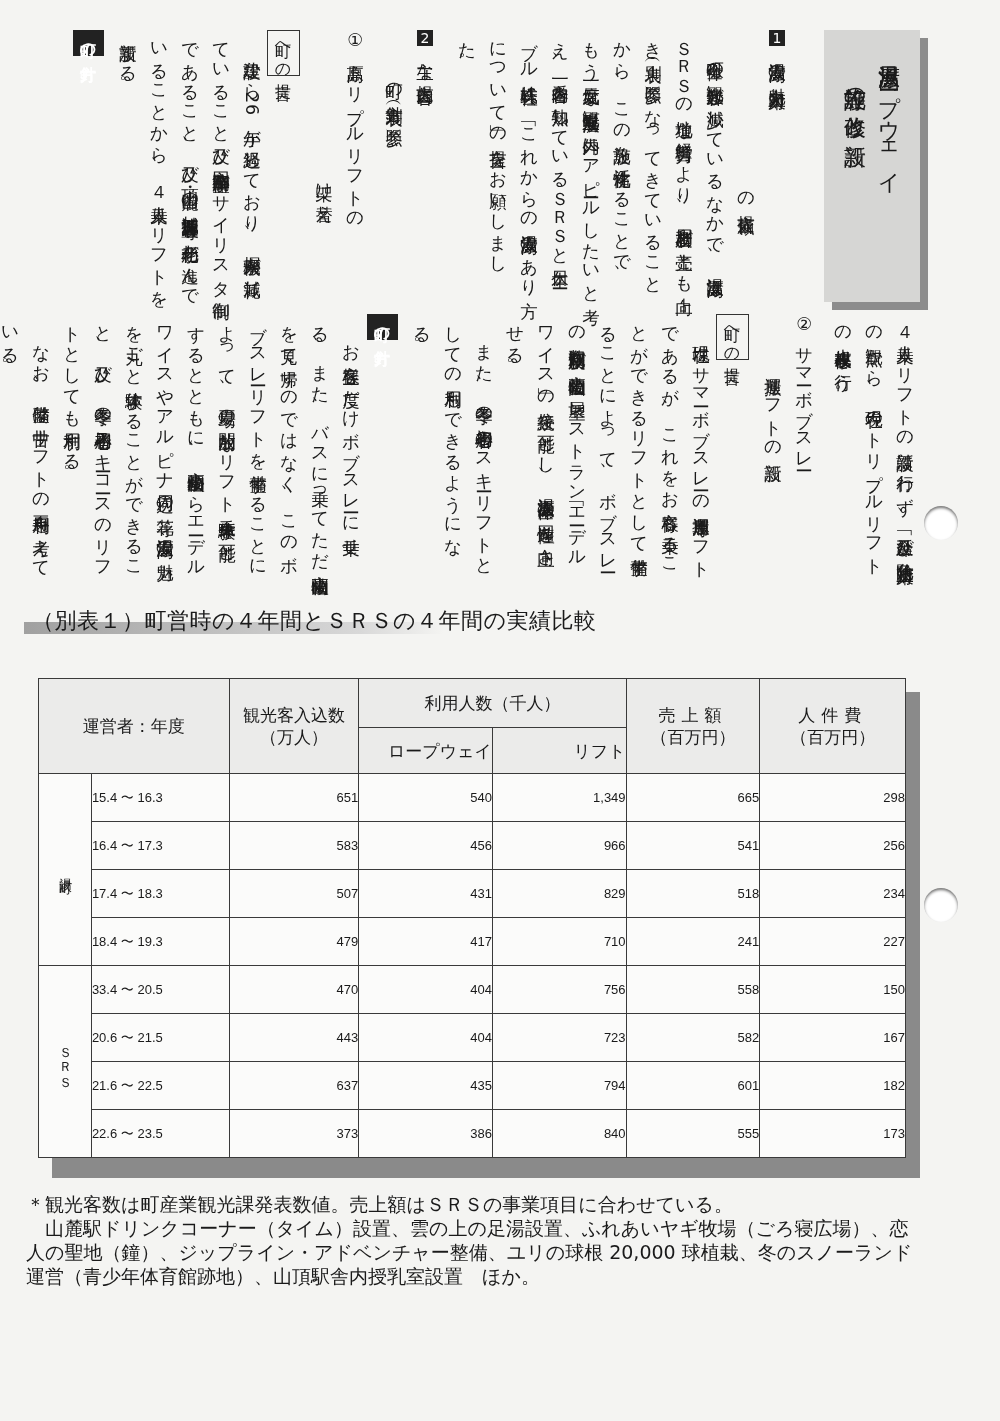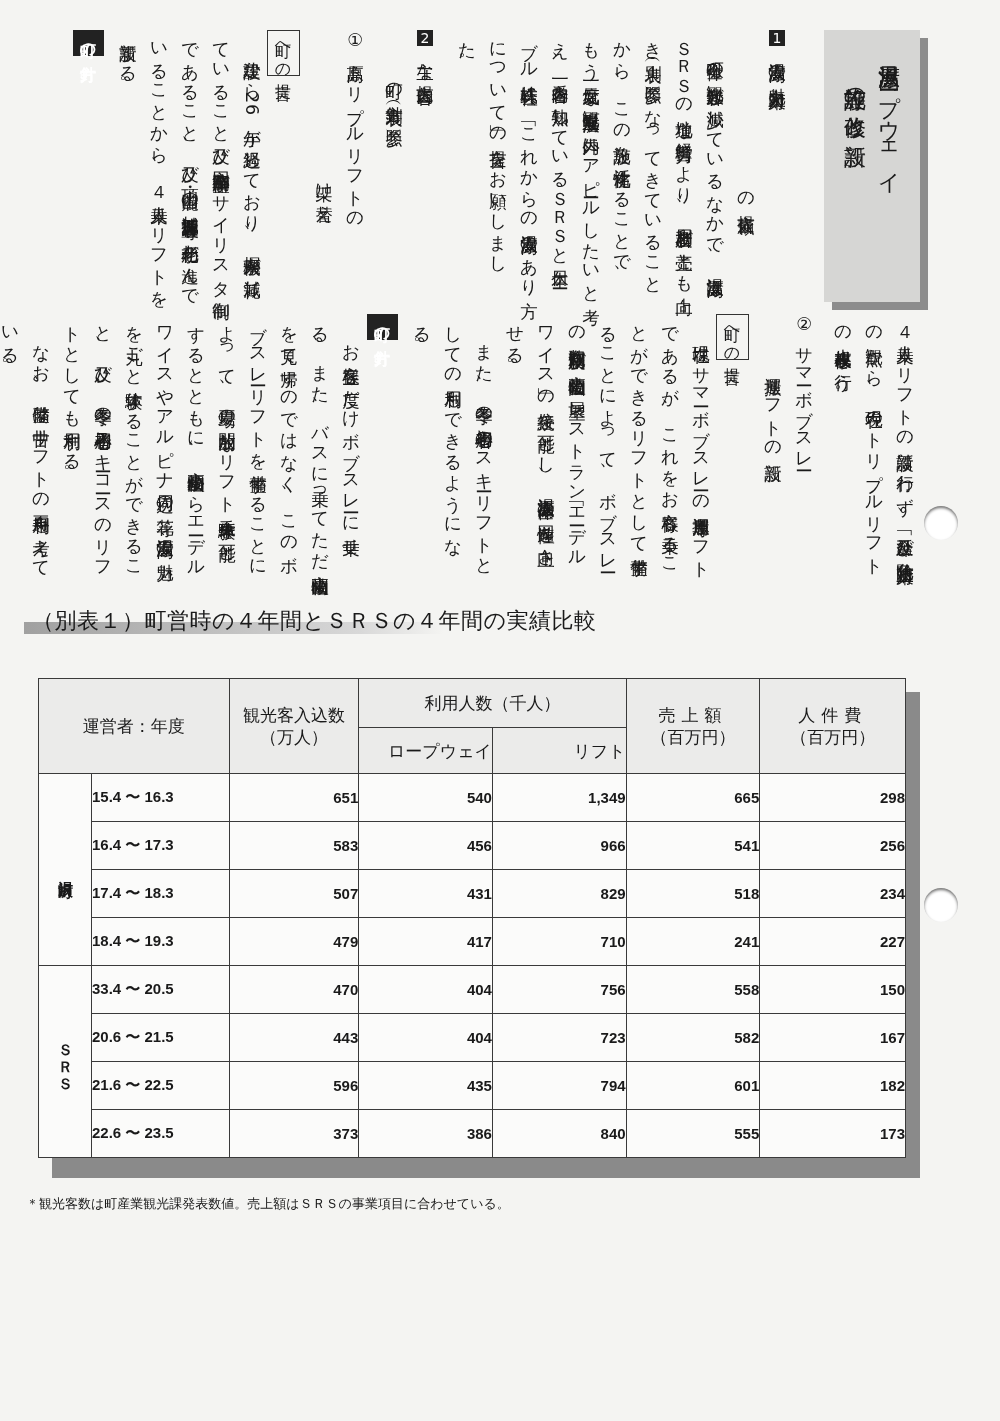--- a/index.html
+++ b/index.html
@@ -76,33 +76,33 @@
   }
   table.data th, table.data td {
     border: 1.3px solid #3a3a3a; padding: 0;
   }
   table.data th {
     background: #ebebea; font-weight: normal; font-size: 17px; line-height: 22px;
     font-family: "DejaVu Sans", sans-serif;
   }
   .h-top th { height: 48px; }
   .h-sub th { height: 45px; text-align: right; }
-  table.data td { height: 47px; font-size: 15px; font-weight: bold; }
+  table.data td { height: 47px; font-size: 13px; }
   td.num { text-align: right; padding-right: 30px; margin-left: 12px; }
   td.period { text-align: left; padding-left: 16px; }
   td.group {
     width: 52px; text-align: center; vertical-align: middle;
     font-family: "DejaVu Sans", sans-serif; font-size: 17px;
   }
   td.group span { writing-mode: vertical-rl; letter-spacing: 2px; }
 
   
   .notes {
     position: absolute; top: 1192px; left: 26px; width: 900px;
-    font-size: 13px; line-height: 24px;
+    font-size: 19px; line-height: 24px;
   }
   .notes p { margin: 0; }
   .notes .indent { text-indent: 1em; }
 
   
   .hole {
     position: absolute; width: 34px; height: 34px; border-radius: 50%;
     background: #fff; box-shadow: inset 0 2px 3px rgba(0,0,0,0.55);
   }
 </style>
@@ -237,36 +237,37 @@
         <tr>
           <td class="period">20.6 〜 21.5</td>
           <td class="num">443</td>
           <td class="num">404</td>
           <td class="num">723</td>
           <td class="num">582</td>
           <td class="num">167</td>
         </tr>
         <tr>
           <td class="period">21.6 〜 22.5</td>
-          <td class="num">596</td>
+          <td class="num">637</td>
           <td class="num">435</td>
           <td class="num">794</td>
           <td class="num">601</td>
           <td class="num">182</td>
         </tr>
         <tr>
           <td class="period">22.6 〜 23.5</td>
           <td class="num">373</td>
           <td class="num">386</td>
           <td class="num">840</td>
           <td class="num">555</td>
           <td class="num">173</td>
         </tr>
       </tbody>
   </table>
 </div>
 
 <div class="notes">
   <p>＊観光客数は町産業観光課発表数値。売上額はＳＲＳの事業項目に合わせている。</p>
+  <p class="indent">山麓駅ドリンクコーナー（タイム）設置、雲の上の足湯設置、ふれあいヤギ牧場（ごろ寝広場）、恋人の聖地（鐘）、ジップライン・アドベンチャー整備、ユリの球根 20,000 球植栽、冬のスノーランド運営（青少年体育館跡地）、山頂駅舎内授乳室設置　ほか。</p>
 </div>
 
 <div class="hole" style="left:924px; top:506px;"></div>
 <div class="hole" style="left:924px; top:888px;"></div>
 
 </body></html>

